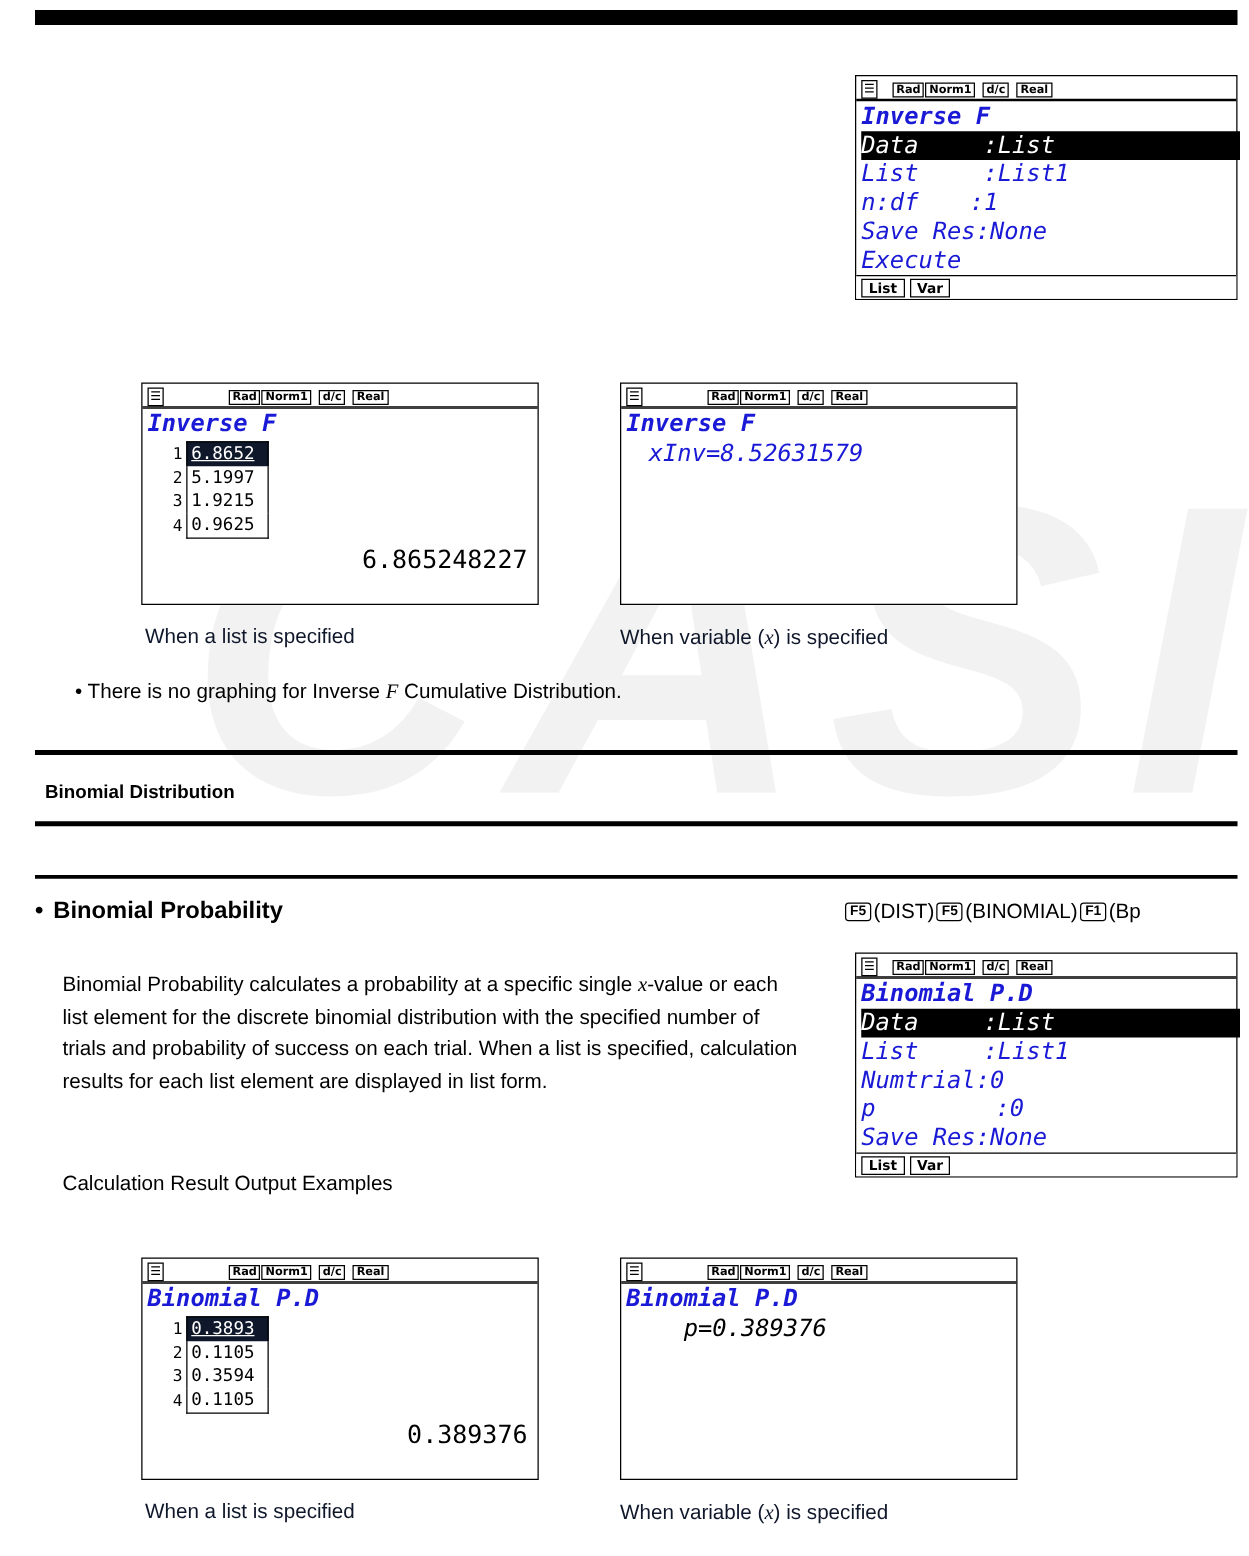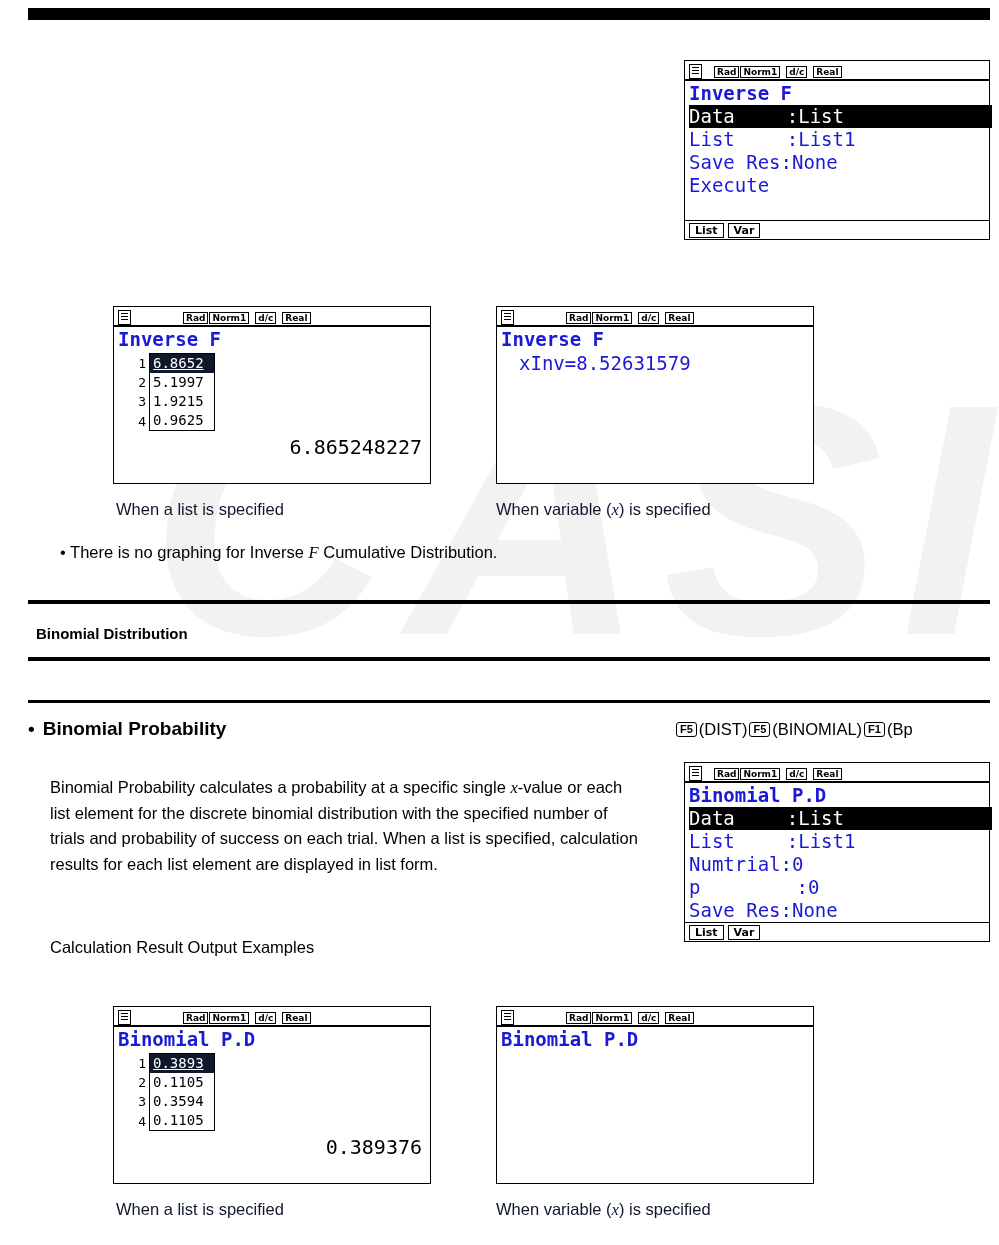--- a/index.html
+++ b/index.html
@@ -70,20 +70,21 @@
     white-space:nowrap;
   }
   .statusgroup{display:flex;gap:1px;}
   .spacer{flex:1;}
   .calc .body{
     padding:1px 4px;
     font-size:19px;
     line-height:23px;
     color:#1a1ad6;
     letter-spacing:0px;
+    font-style:italic;
   }
   .calc .body .title{font-weight:bold;color:#1a1ad6;}
   .hl{background:#000;color:#fff;display:inline-block;}
   .calc .softkeys{
     position:absolute;left:0;right:0;bottom:0;height:18px;
     display:flex;align-items:center;gap:4px;padding-left:4px;
     border-top:1px solid #000;
     background:#fff;
   }
   .softkey{
@@ -194,20 +195,21 @@
       </div>
       <span class="tag">d/c</span>
       <span class="tag">Real</span>
       <div style="width:140px;"></div>
       <div class="sbline"></div>
     </div>
     <div class="body">
       <div class="title">Inverse F</div>
       <div><span class="hl" style="padding-right:148px;"><span>Data</span><span style="padding-left:52px;">:List</span></span></div>
       <div><span>List</span><span style="padding-left:52px;">:List1</span></div>
+      <div><span>n:df</span><span style="padding-left:41px;">:1</span></div>
       <div><span>Save Res</span><span>:None</span></div>
       <div><span>Execute</span></div>
     </div>
     <div class="softkeys">
       <span class="softkey">List</span>
       <span class="softkey">Var</span>
     </div>
   </div>
 
   <div class="calc" style="left:113px;top:306px;width:318px;height:178px;">
@@ -373,20 +375,21 @@
         <span class="tag">Rad</span>
         <span class="tag">Norm1</span>
       </div>
       <span class="tag">d/c</span>
       <span class="tag">Real</span>
       <div class="spacer"></div>
       <div class="sbline"></div>
     </div>
     <div class="body">
       <div class="title">Binomial P.D</div>
+      <div class="varresult" style="margin-left:46px;color:#000;">p=0.389376</div>
     </div>
   </div>
 
   <div class="caption" style="left:116px;top:1200px;"><span>When a list is specified</span></div>
 
   <div class="caption" style="left:496px;top:1200px;"><span>When variable (</span><i>x</i><span>) is specified</span></div>
 
 </div>
 
 </body></html>

